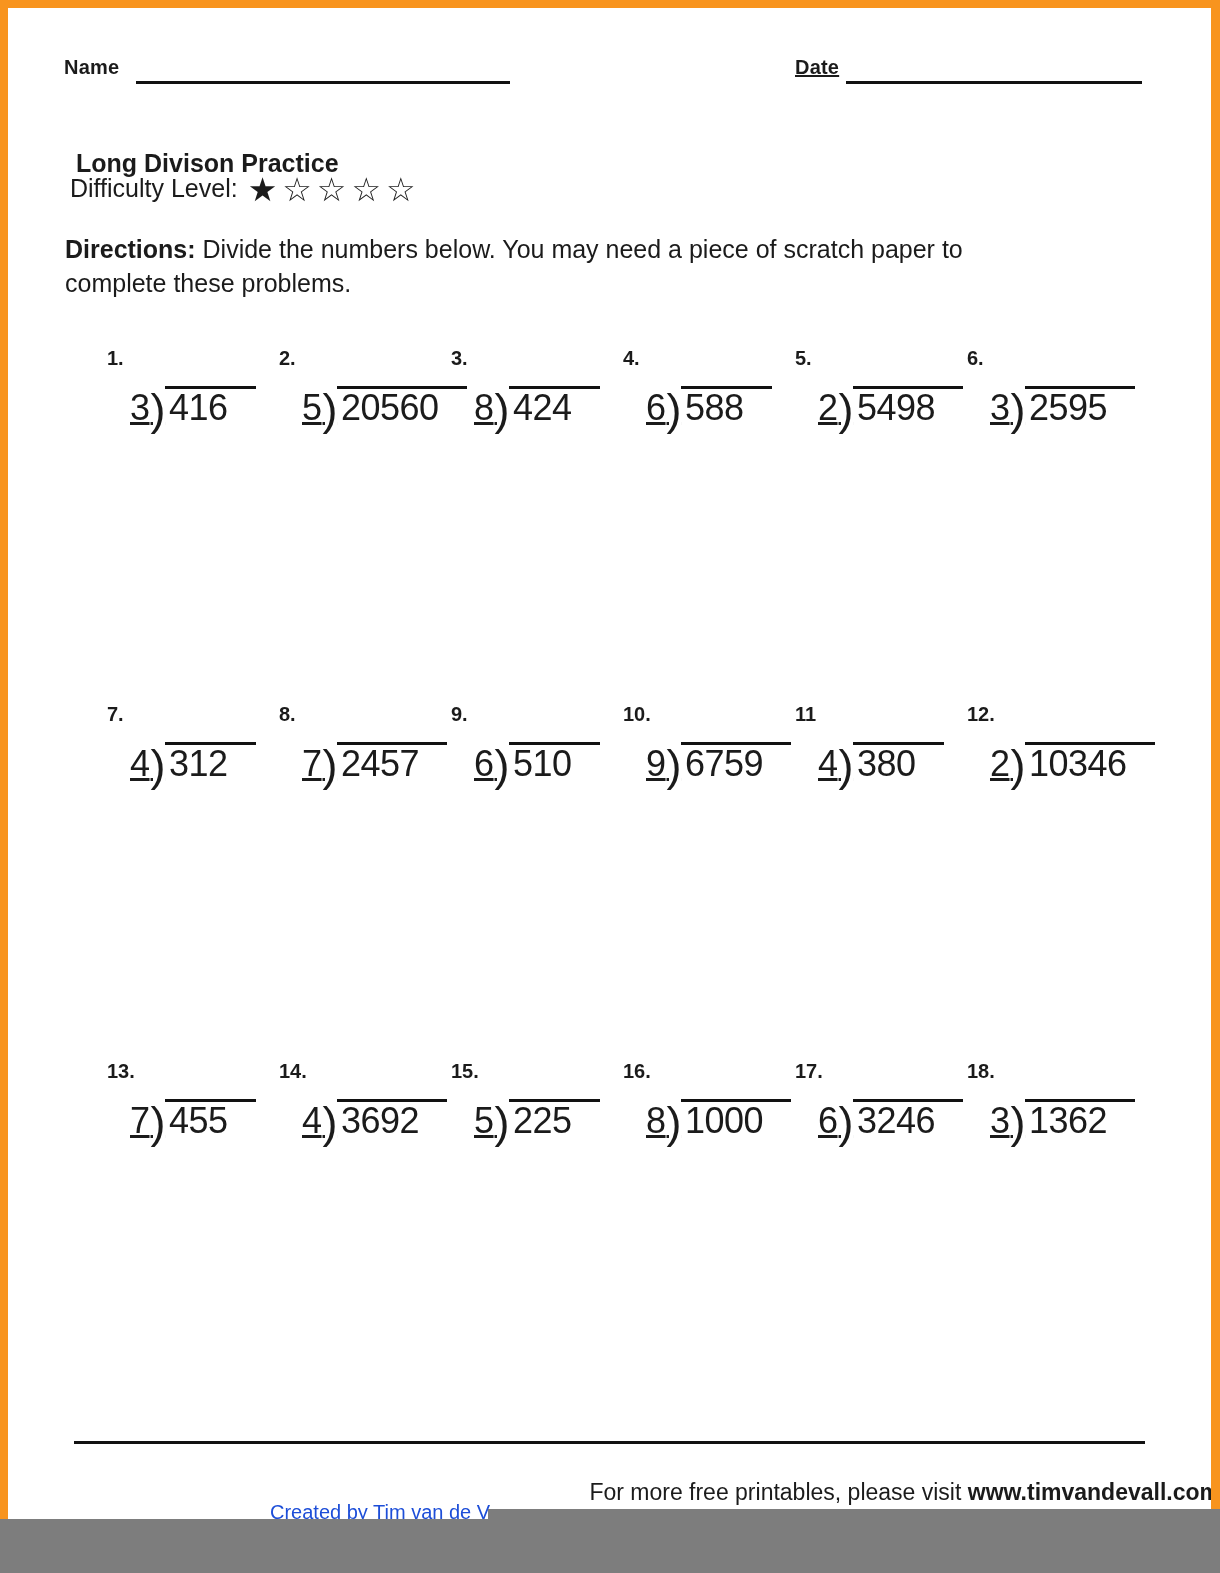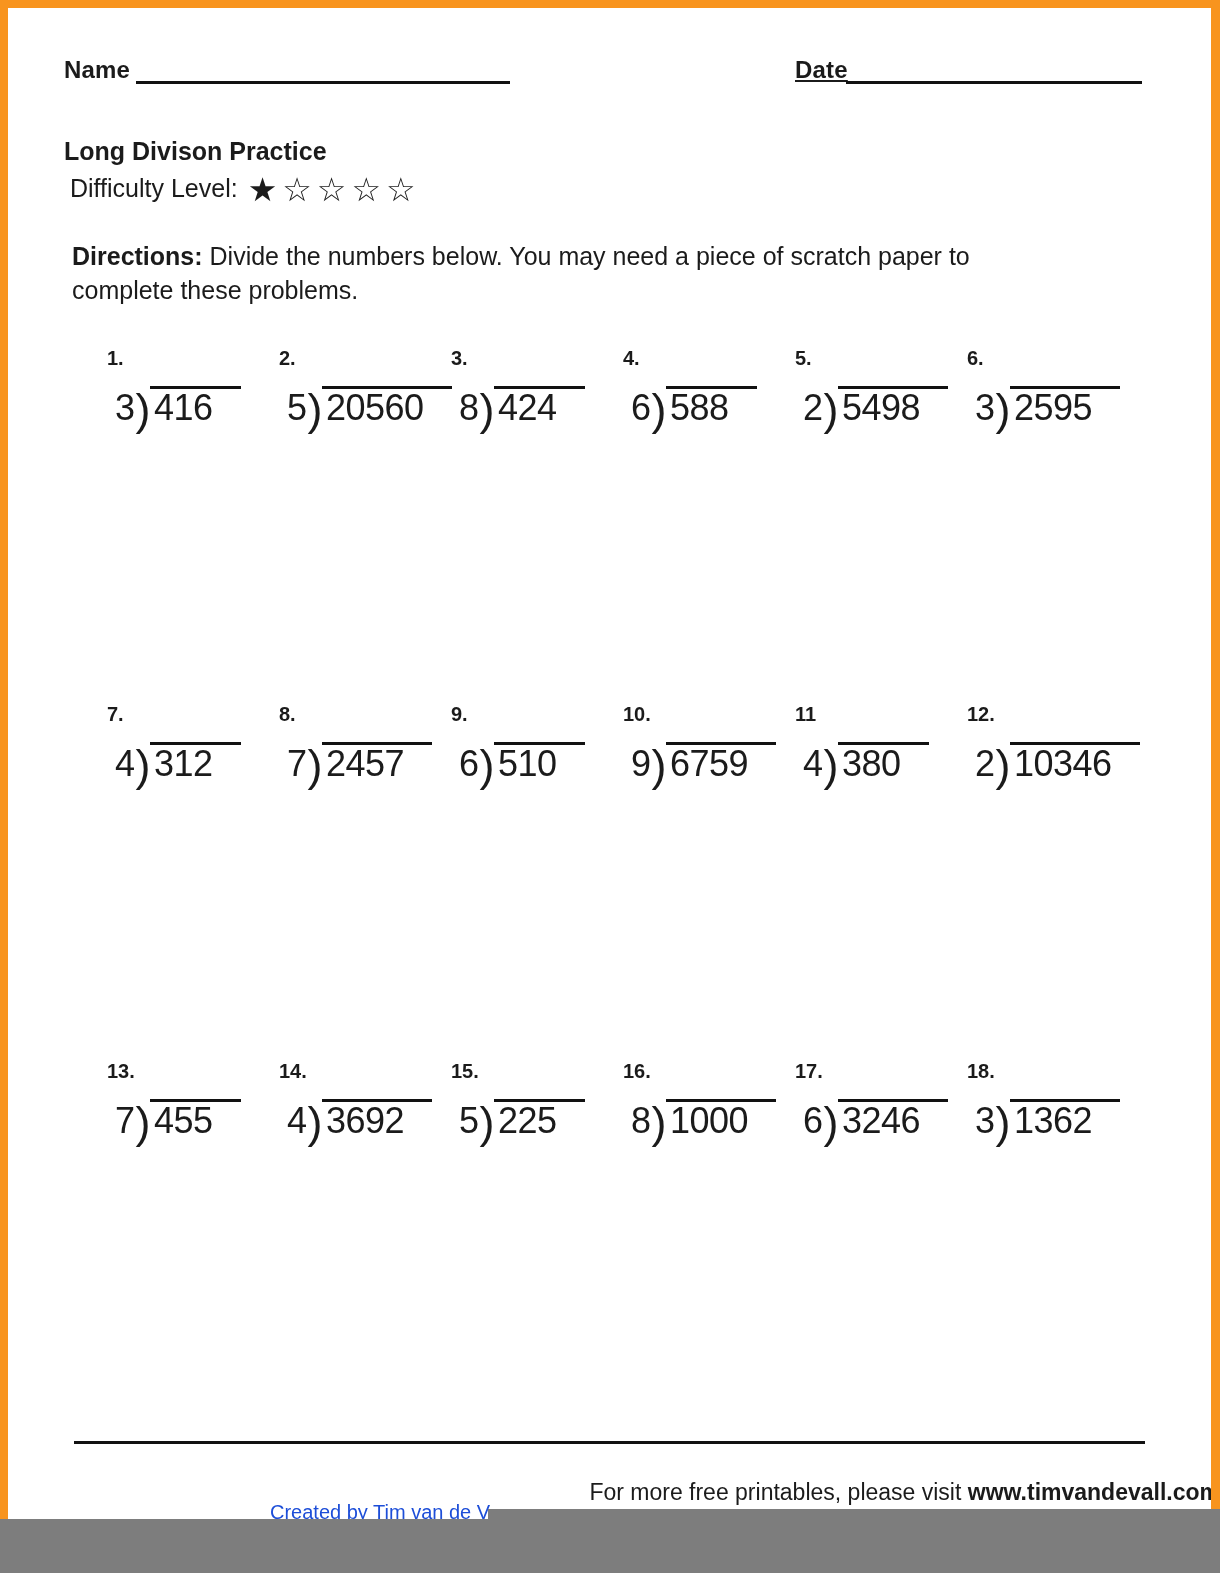--- a/index.html
+++ b/index.html
@@ -12,43 +12,43 @@
     color: var(--ink, #1b1b1b);
     overflow: hidden;
   }
   
   .edge { position: absolute; background: var(--accent, #f8941e); z-index: 2; }
   .edge-top    { top: 0; left: 0; right: 0; height: 8px; }
   .edge-left   { top: 0; left: 0; bottom: 0; width: 8px; }
   .edge-right  { top: 0; right: 0; bottom: 0; width: 9px; }
 
   
-  .hdr-label { position: absolute; font-size: 24px; font-weight: bold; letter-spacing: 0.2px; }
+  .hdr-label { position: absolute; font-size: 20px; font-weight: bold; letter-spacing: 0.2px; }
   .name-label { left: 64px;  top: 56px; }
   .date-label { left: 795px; top: 56px; text-decoration: underline; }
   .fill-line { position: absolute; height: 3px; background: #121212; }
   .name-line { left: 136px; top: 81px; width: 374px; }
   .date-line { left: 846px; top: 81px; width: 296px; }
 
   
-  .title { position: absolute; left: 64px; top: 137px; font-size: 25px; font-weight: bold; margin: 0; }
+  .title { position: absolute; left: 64px; top: 137px; font-size: 25px; font-weight: bold; margin: 12px; }
   .difficulty { position: absolute; left: 70px; top: 170px; font-size: 25px; }
   .stars { font-size: 33px; letter-spacing: 5px; vertical-align: -4px; margin-left: 10px; }
 
   
-  .directions { position: absolute; left: 64px; top: 231px; width: 995px; font-size: 25px; line-height: 34px; margin: 8px; }
+  .directions { position: absolute; left: 64px; top: 231px; width: 995px; font-size: 25px; line-height: 34px; margin: 1px; }
   .directions b { font-weight: bold; }
 
   
   .prow { position: absolute; left: 107px; width: 1075px; display: grid; grid-template-columns: repeat(6, 172px); }
   .row1 { top: 347px; }
   .row2 { top: 703px; }
   .row3 { top: 1060px; }
   .plabel { font-size: 20px; font-weight: bold; }
-  .problem { margin-top: 16px; margin-left: 8px; font-size: 36px; white-space: nowrap; letter-spacing: -0.5px; }
+  .problem { margin-top: 16px; margin-left: 23px; font-size: 36px; white-space: nowrap; letter-spacing: -0.5px; text-decoration: underline; }
   .divisor { padding-right: 1px; }
   .bracket { font-size: 45px; line-height: 30px; vertical-align: -5px; }
   .dividend {
     display: inline-block;
     border-top: 3px solid #121212;
     line-height: 38px;
     padding: 0 28px 2px 4px;
   }
 
   

